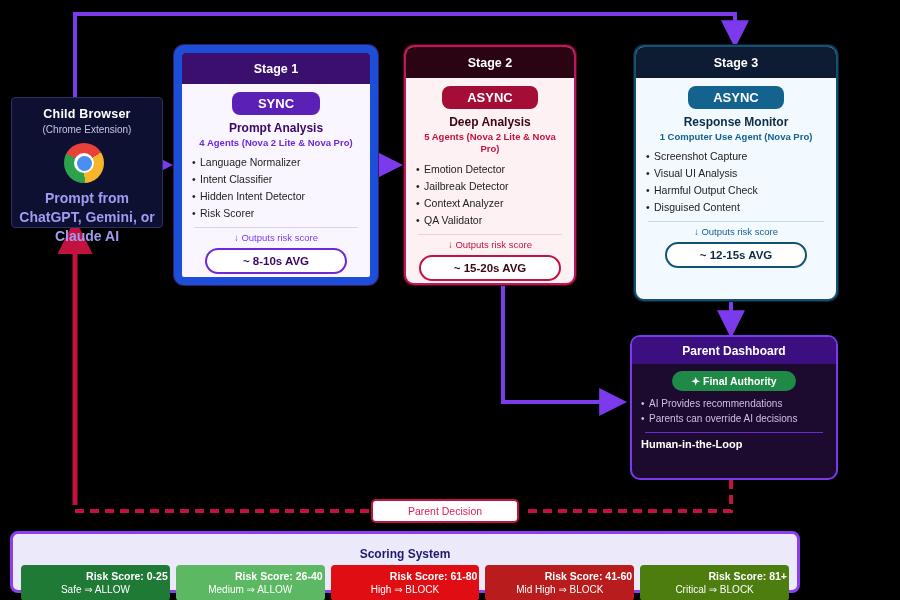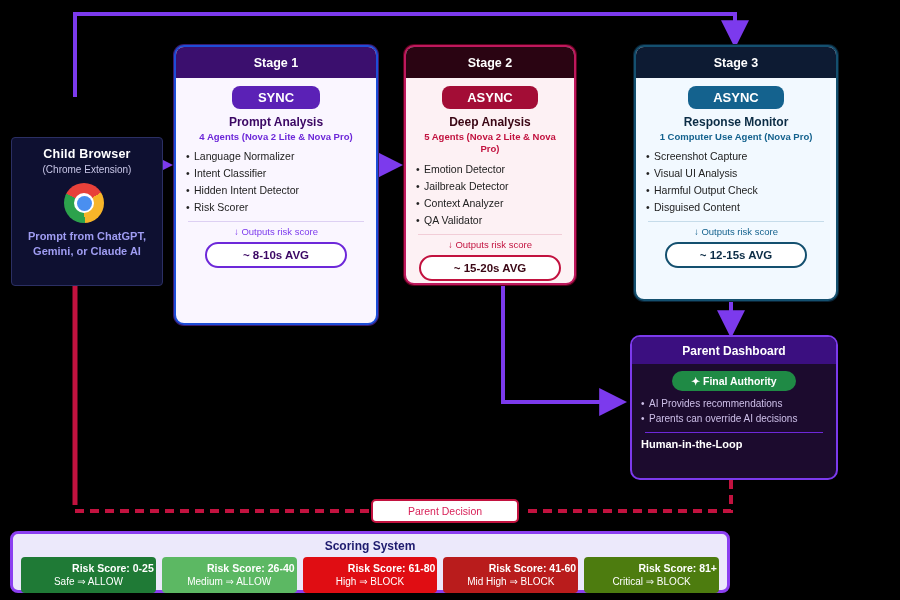--- a/index.html
+++ b/index.html
@@ -9,60 +9,60 @@
     font-family: "Liberation Sans", sans-serif;
     overflow: hidden;
   }
   #root { position: relative; width: 900px; height: 600px; }
 
   
   #wires { position: absolute; inset: 0; width: 900px; height: 600px; }
 
   
   .child-browser {
-    position: absolute; left: 11px; top: 97px; width: 152px; height: 149px;
+    position: absolute; left: 11px; top: 97px; width: 152px; height: 131px;
     background: #0e1031; border: 1px solid #2b2f63; border-radius: 4px;
-    text-align: center; padding-top: 9px; margin-top: 40px;
+    text-align: center; padding-top: 9px;
   }
   .cb-title { font-size: 12.5px; font-weight: bold; color: #ffffff; letter-spacing: .2px; }
   .cb-sub { font-size: 10px; color: #c9c7e8; margin-top: 3px; }
   .chrome { width: 40px; height: 40px; margin: 8px auto 6px 52px; position: relative; }
   .chrome .ring { position: absolute; inset: 0; border-radius: 50%;
     background:
       conic-gradient(from -62deg,
         #e8413a 0deg 120deg,
         #f7b529 120deg 240deg,
         #2ca24c 240deg 360deg);
   }
   .chrome .hub { position: absolute; left: 10px; top: 10px; width: 20px; height: 20px;
     border-radius: 50%; background: #ffffff; }
   .chrome .core { position: absolute; left: 12.5px; top: 12.5px; width: 15px; height: 15px;
     border-radius: 50%; background: #4a8ff0; }
-  .cb-foot { font-size: 11px; font-weight: bold; color: #9f9cf2; line-height: 1.35; padding: 0 6px; }
+  .cb-foot { font-size: 14px; font-weight: bold; color: #9f9cf2; line-height: 1.35; padding: 0 6px; }
 
   
   .stage { position: absolute; border-radius: 10px; overflow: hidden; }
   .stage .hdr { text-align: center; font-size: 12.5px; font-weight: bold; color: #fff;
     padding: 9px 0 8px; }
   .stage .bd { padding: 8px 10px 10px; }
   .badge { display: block; margin: 0 auto 6px; width: 88px; text-align: center;
     font-size: 13px; font-weight: bold; color: #fff; border-radius: 8px; padding: 4px 8px; }
   .sname { text-align: center; font-size: 12px; font-weight: bold; margin-bottom: 2px; }
   .sagents { text-align: center; font-size: 9.5px; font-weight: bold; line-height: 1.3; margin-bottom: 5px; }
   .slist { list-style: none; }
   .slist li { font-size: 10.5px; line-height: 1.62; color: #222; padding-left: 8px; position: relative; }
   .slist li::before { content: "•"; position: absolute; left: 0; }
   .divline { height: 1px; margin: 5px 2px 4px; }
   .outs { text-align: center; font-size: 9.5px; margin-bottom: 5px; }
   .avg { display: block; margin: 0 auto; width: 142px; text-align: center; background: #fff;
     border-radius: 13px; font-size: 11.5px; font-weight: bold; padding: 5px 0; }
 
   
-  #stage1 { left: 174px; top: 45px; width: 204px; height: 280px;
-    background: #faf6ff; border: 2px solid #1d4ed8; box-shadow: 0 0 0 1px #3a1a6b; }
+  #stage1 { left: 174px; top: 45px; width: 204px; height: 240px;
+    background: #faf6ff; border: 8px solid #1d4ed8; box-shadow: 0 0 0 1px #3a1a6b; }
   #stage1 .hdr { background: #3b0f6e; }
   #stage1 .badge { background: #5b21b6; }
   #stage1 .sname { color: #3b0764; }
   #stage1 .sagents { color: #6d28d9; }
   #stage1 .divline { background: #ddd0f3; }
   #stage1 .outs { color: #7c3aed; }
   #stage1 .avg { border: 2px solid #6d28d9; color: #3b0764; }
 
   
   #stage2 { left: 404px; top: 45px; width: 172px; height: 240px;
@@ -100,22 +100,22 @@
   .dlist li::before { content: "•"; position: absolute; left: 0; }
   #dash .divline { background: #6d28d9; margin: 6px 4px 5px; }
   .hitl { text-align: left; font-size: 11px; font-weight: bold; color: #ffffff; }
 
   
   #pdec { position: absolute; left: 371px; top: 499px; width: 148px; height: 24px;
     background: #ffffff; border: 2px solid #c2123f; border-radius: 5px;
     text-align: center; font-size: 10.5px; color: #d81f57; line-height: 20px; }
 
   
-  #scoring { position: absolute; left: 10px; top: 531px; width: 720px; height: 62px;
-    background: #ece9fb; border: 3px solid #8b3ff0; border-radius: 8px; padding: 5px 8px; }
+  #scoring { position: absolute; left: 10px; top: 531px; width: 790px; height: 62px;
+    background: #ece9fb; border: 3px solid #8b3ff0; border-radius: 8px; padding: 13px 8px; }
   #scoring .sc-title { text-align: center; font-size: 12px; font-weight: bold;
     color: #1e1b6e; margin-bottom: 4px; }
   .sc-row { display: flex; gap: 6px; }
   .sc-cell { flex: 1; border-radius: 4px; text-align: center; color: #fff; padding: 4px 2px 5px; }
   .sc-cell .r1 { font-size: 10.5px; font-weight: bold; line-height: 1.35; text-align: right; }
   .sc-cell .r2 { font-size: 10px; line-height: 1.3; }
 </style>
 </head>
 <body>
 

